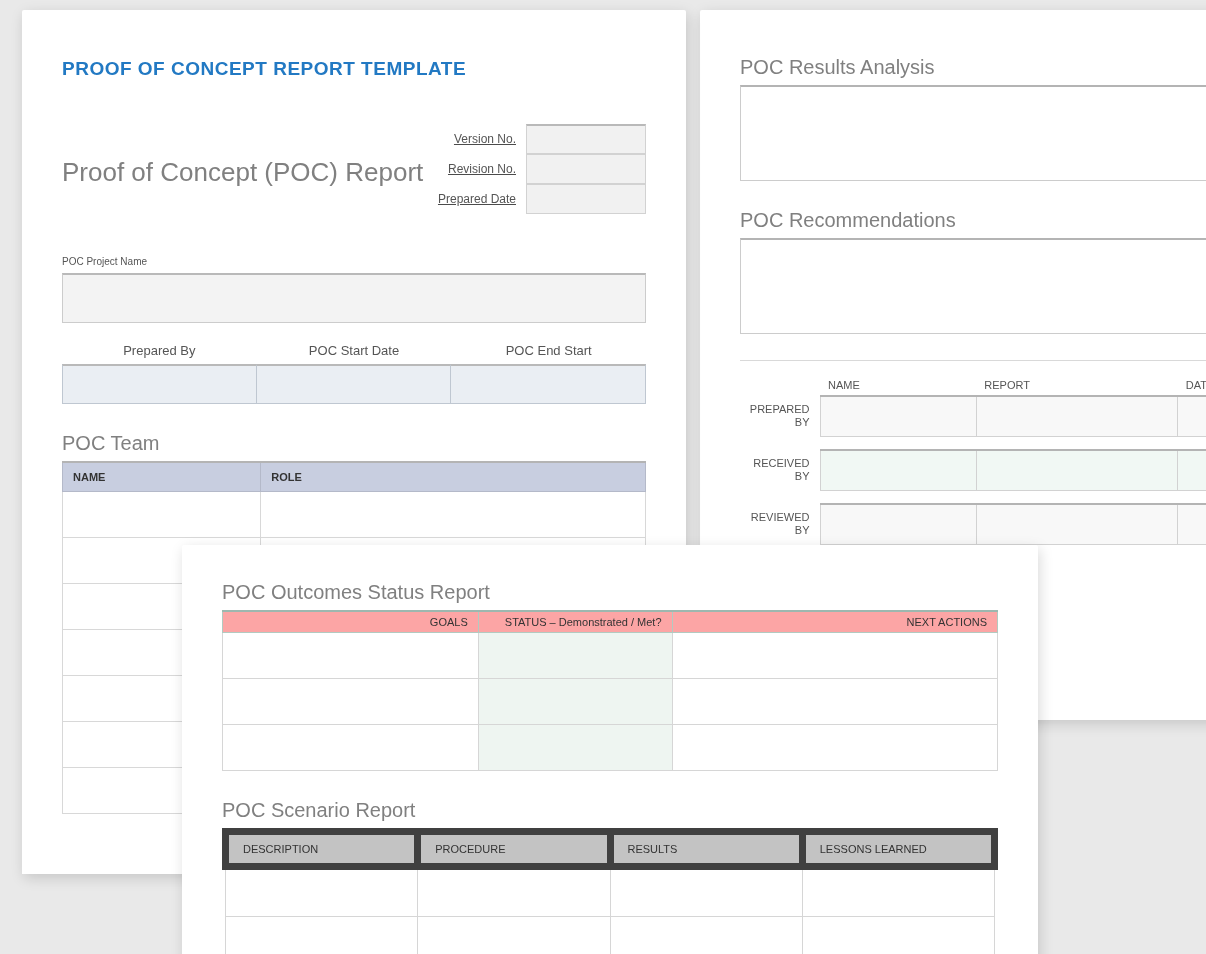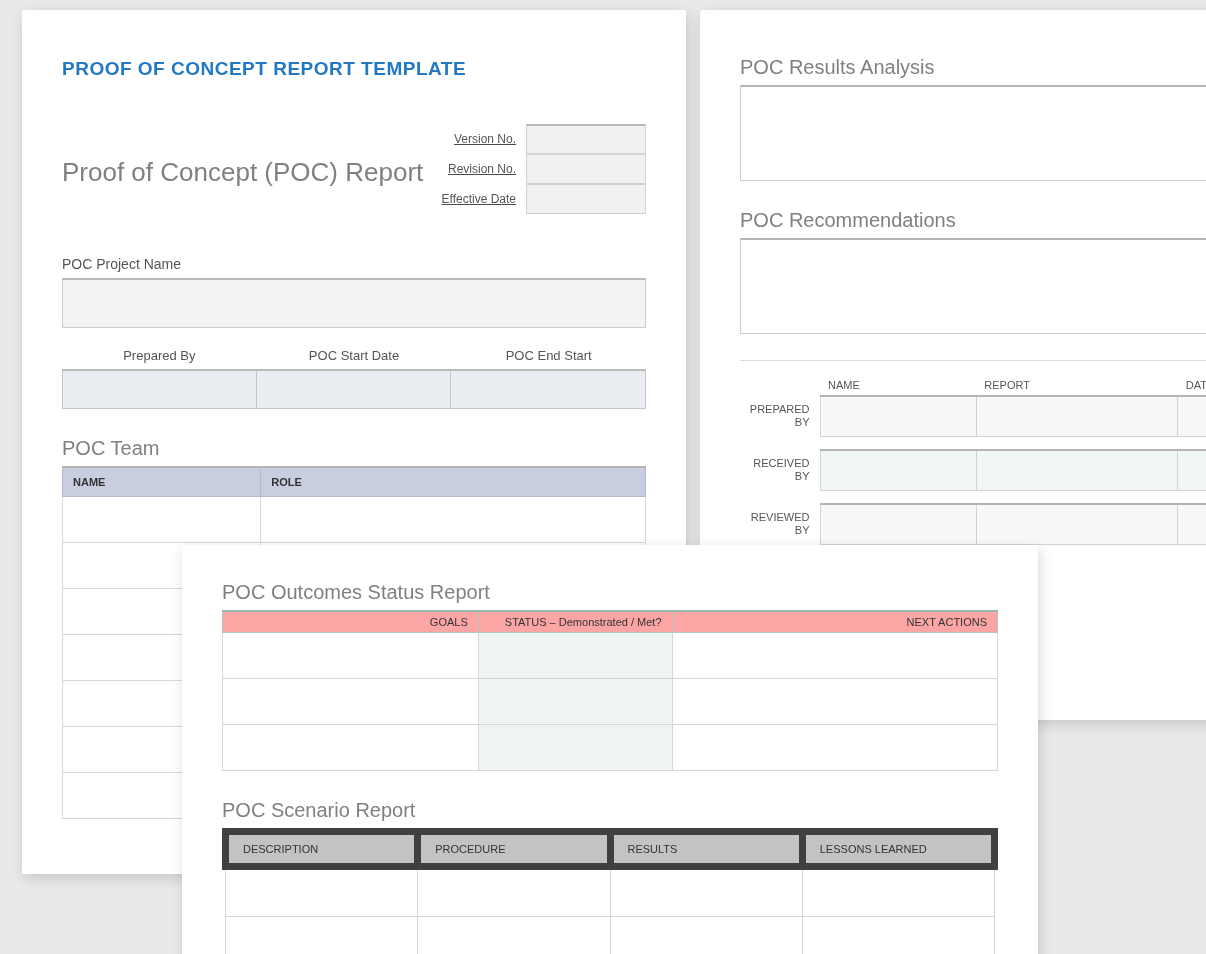--- a/index.html
+++ b/index.html
@@ -67,21 +67,21 @@
     height: 30px;
     border: 1px solid #d2d2d2;
     background: #f1f1f1;
     border-top-width: 2px;
   }
   .meta-table .mcell + .mcell,
   .meta-table .mcell.row2, .meta-table .mcell.row3 { border-top-width:1px; }
   .meta-table .first-top { border-top: 2px solid #b9b9b9;}
   
   .field-label {
-    font-size: 14px;
+    font-size: 10px;
     color: #555;
     margin-top: 42px;
     margin-bottom: 6px;
   }
   .big-input {
     width: 100%;
     height: 50px;
     background: #f3f3f3;
     border: 1px solid #ccc;
     border-top: 2px solid #b9b9b9;
@@ -237,21 +237,21 @@
 <div id="page1" class="page">
   <h1>PROOF OF CONCEPT REPORT TEMPLATE</h1>
 
   <div class="header-row">
     <div class="doc-subtitle">Proof of Concept (POC) Report</div>
     <div class="meta-table">
       <div class="mlabel">Version No.</div>
       <div class="mcell first-top"></div>
       <div class="mlabel">Revision No.</div>
       <div class="mcell row2"></div>
-      <div class="mlabel">Effective Date</div>
+      <div class="mlabel">Prepared Date</div>
       <div class="mcell row3"></div>
     </div>
   </div>
 
   <div class="field-label">POC Project Name</div>
   <div class="big-input"></div>
 
   <div class="triple">
     <div class="col">
       <div class="tlabel">Prepared By</div>

